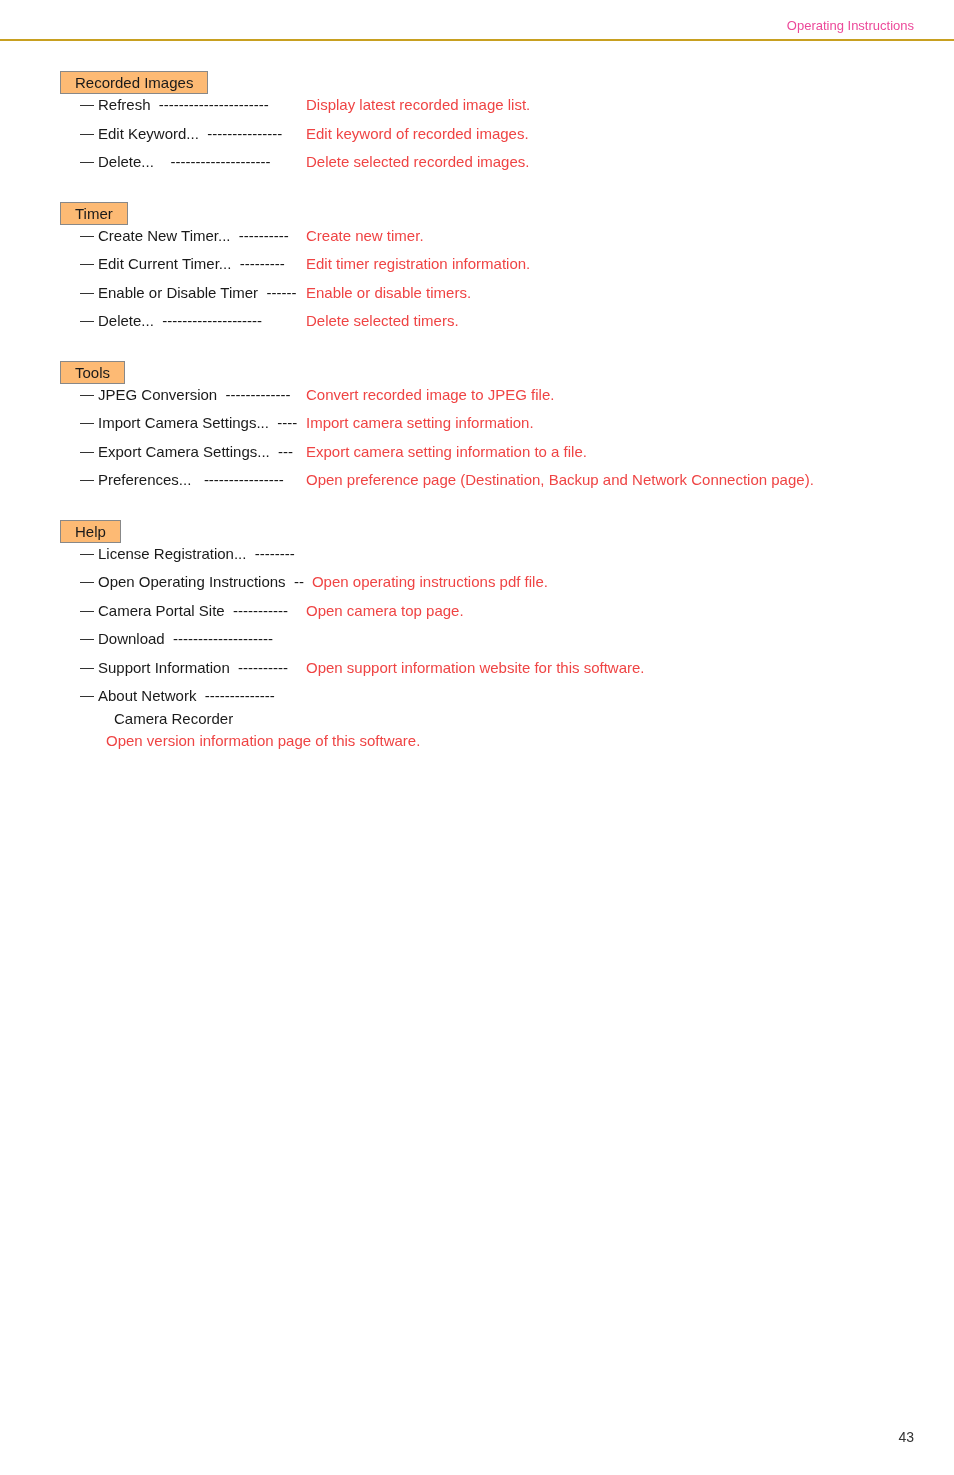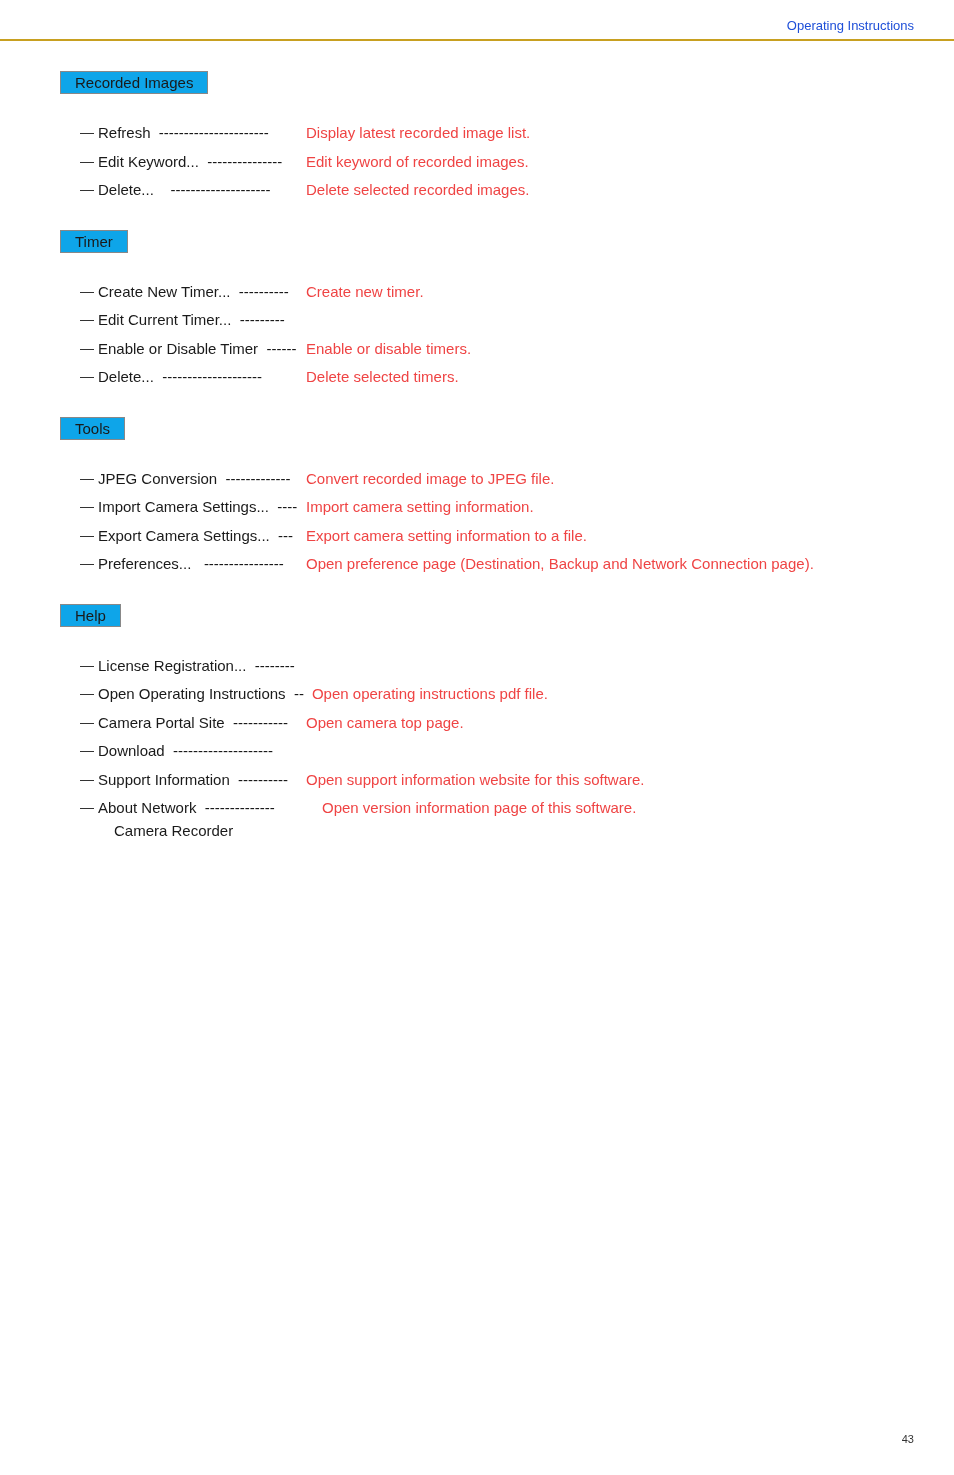--- a/index.html
+++ b/index.html
@@ -10,42 +10,42 @@
       min-height: 1475px;
       position: relative;
       font-size: 15px;
       color: #1a1a1a;
     }
 
     .page-header {
       text-align: right;
       padding: 18px 40px 0 40px;
       font-size: 13px;
-      color: #1d4ed8;
+      color: #ec4899;
       border-bottom: 2px solid #c8a020;
       padding-bottom: 6px;
       margin-bottom: 20px;
     }
 
     .main-content {
       padding: 10px 60px 60px 60px;
     }
 
     .section {
       margin-bottom: 28px;
     }
 
     .section-title {
       display: inline-block;
       border: 1.5px solid #888;
       padding: 2px 14px;
       font-size: 15px;
       font-weight: normal;
-      margin-bottom: 28px;
-      background: #0ea5e9;
+      margin-bottom: 0;
+      background: #fdba74;
     }
 
     .menu-items {
       margin-left: 20px;
     }
 
     .menu-row {
       display: flex;
       align-items: flex-start;
       margin-bottom: 6px;
@@ -73,21 +73,21 @@
       color: #ef4444;
       flex: 1;
       line-height: 1.5;
       padding-left: 8px;
     }
 
     .page-number {
       position: absolute;
       bottom: 30px;
       right: 40px;
-      font-size: 11px;
+      font-size: 14px;
       color: #333;
       margin-top: 21px;
     }
   </style>
 </head>
 <body>
 
 <div class="page-header">
   <span>Operating Instructions</span>
 </div>
@@ -119,20 +119,21 @@
     <div class="section-title">Timer</div>
     <div class="menu-items">
       <div class="menu-row">
         <span class="tree-symbol">—</span>
         <span class="menu-item-name">Create New Timer... &nbsp;----------</span>
         <span class="menu-item-desc">Create new timer.</span>
       </div>
       <div class="menu-row">
         <span class="tree-symbol">—</span>
         <span class="menu-item-name">Edit Current Timer... &nbsp;---------</span>
+        <span class="menu-item-desc">Edit timer registration information.</span>
       </div>
       <div class="menu-row">
         <span class="tree-symbol">—</span>
         <span class="menu-item-name">Enable or Disable Timer &nbsp;------</span>
         <span class="menu-item-desc">Enable or disable timers.</span>
       </div>
       <div class="menu-row">
         <span class="tree-symbol">—</span>
         <span class="menu-item-name">Delete... &nbsp;--------------------</span>
         <span class="menu-item-desc">Delete selected timers.</span>
@@ -187,21 +188,21 @@
         <span class="tree-symbol">—</span>
         <span class="menu-item-name">Download &nbsp;--------------------</span>
       </div>
       <div class="menu-row">
         <span class="tree-symbol">—</span>
         <span class="menu-item-name">Support Information &nbsp;----------</span>
         <span class="menu-item-desc">Open support information website for this software.</span>
       </div>
       <div class="menu-row">
         <span class="tree-symbol">—</span>
-        <div style="display:flex; align-items:flex-start; flex:1;">
+        <div style="display:flex; flex-direction:column; align-items:flex-start; flex:1;">
           <div style="display:flex; flex-direction:column; min-width:210px; max-width:260px;">
             <span class="menu-item-name" style="white-space:nowrap;">About Network &nbsp;--------------</span>
             <span class="menu-item-name" style="white-space:nowrap; margin-left:16px;">Camera Recorder</span>
           </div>
           <span class="menu-item-desc" style="padding-left:8px; padding-top:0;">Open version information page of this software.</span>
         </div>
       </div>
     </div>
   </div>
 

